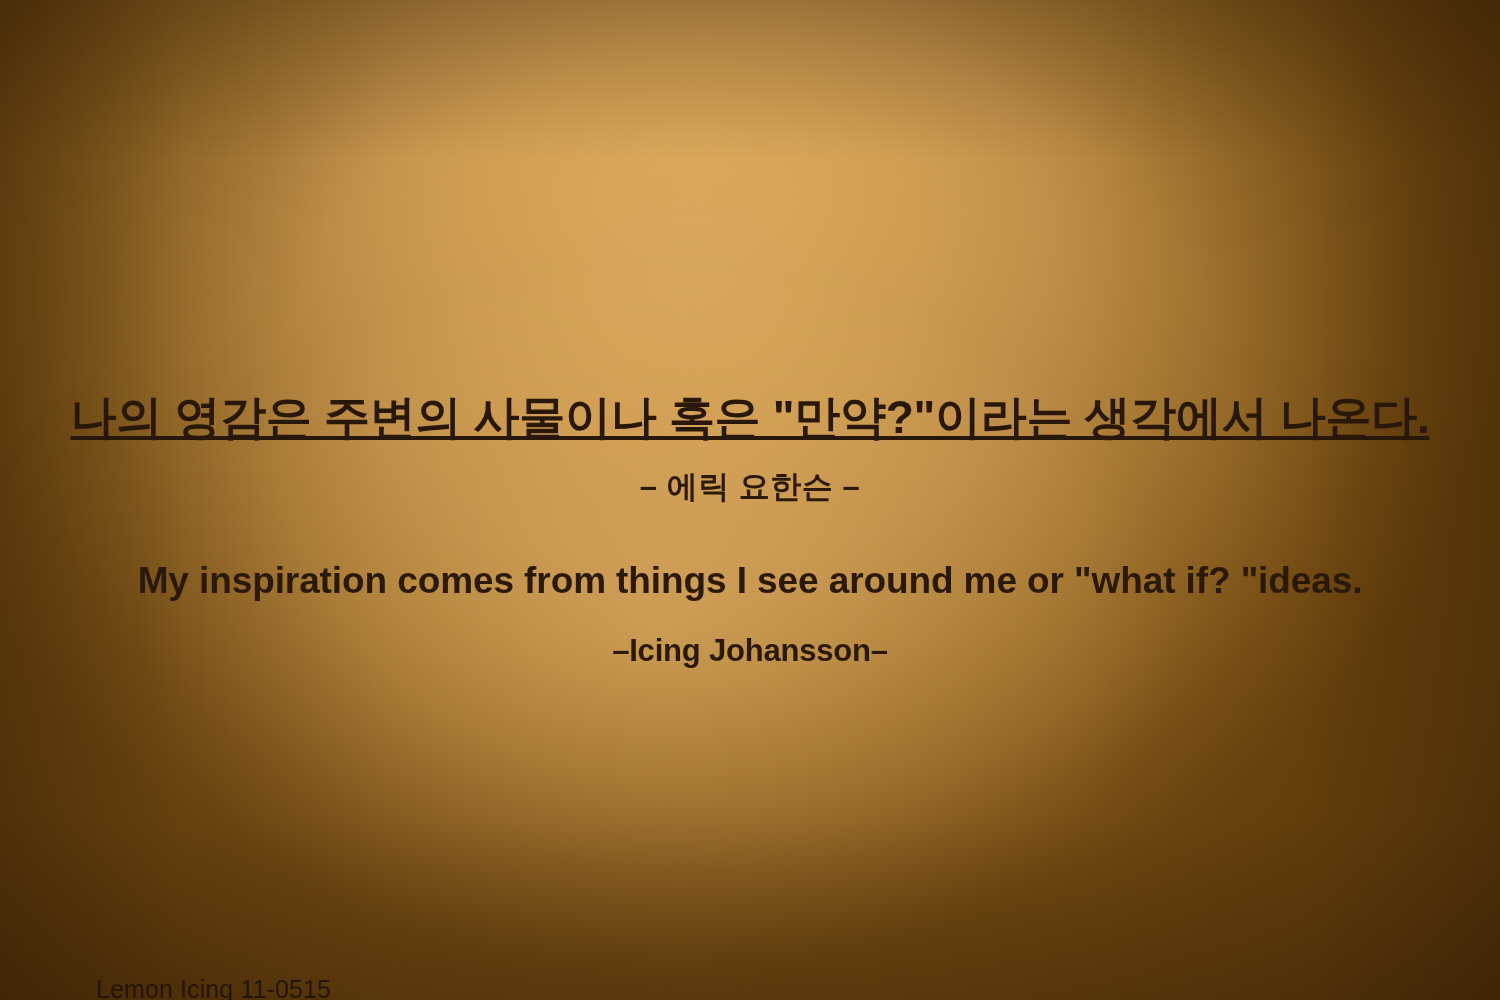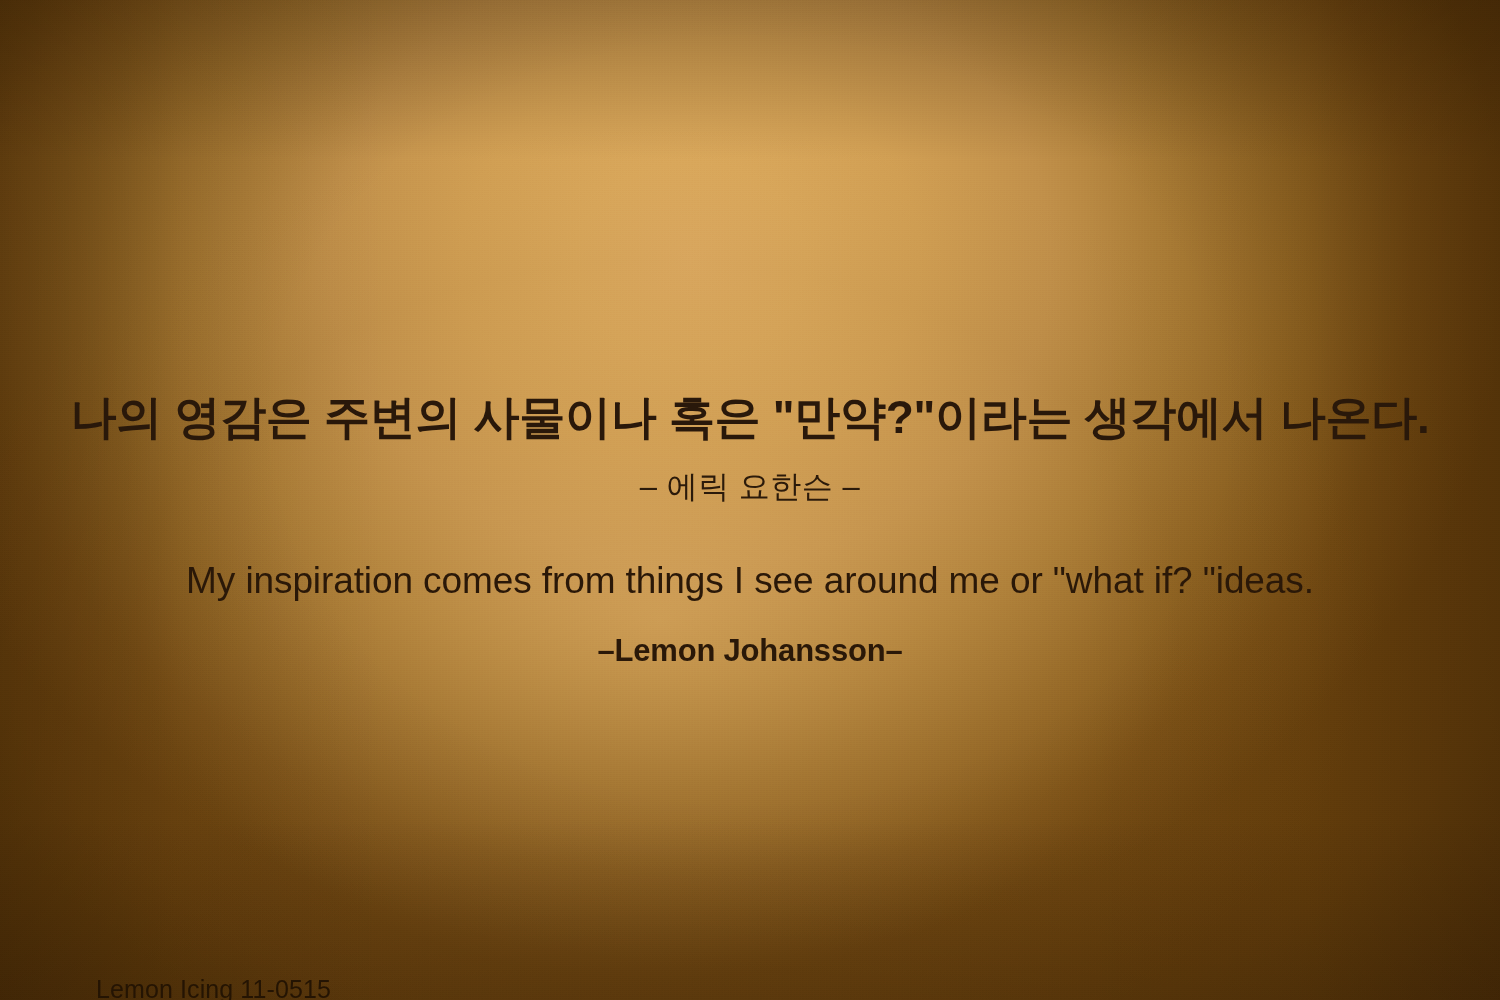--- a/index.html
+++ b/index.html
@@ -91,36 +91,37 @@
   }
 
   .quote-korean {
     margin: 0;
     font-size: 46px;
     line-height: 62px;
     font-weight: 700;
     letter-spacing: -0.3px;
     color: #29180a;
     white-space: nowrap;
+    text-decoration: underline;
   }
 
   .attribution-korean {
     margin: 20px 0 0 0;
     font-size: 31px;
     line-height: 38px;
-    font-weight: 400;
+    font-weight: 700;
     letter-spacing: 0.5px;
     color: #2b1a0a;
   }
 
   .quote-english {
     margin: 52px 0 16px 0;
     font-size: 37px;
     line-height: 46px;
-    font-weight: 400;
+    font-weight: 700;
     letter-spacing: -0.1px;
     color: #2a1808;
     white-space: nowrap;
   }
 
   .attribution-english {
     margin: 28px 0 0 0;
     font-size: 31px;
     line-height: 38px;
     font-weight: 700;
@@ -172,20 +173,20 @@
   <div class="wall-edge-shade"></div>
   <div class="wall-grain"></div>
 
   <div class="quote-block">
     <p class="quote-korean">나의 영감은 주변의 사물이나 혹은 "만약?"이라는 생각에서 나온다.</p>
 
     <p class="attribution-korean">– 에릭 요한슨 –</p>
 
     <p class="quote-english">My inspiration comes from things I see around me or "what if? "ideas.</p>
 
-    <p class="attribution-english">–Lemon Johansson–</p>
+    <p class="attribution-english">–Icing Johansson–</p>
   </div>
 
   <div class="pantone-label">
     <div class="pantone-name">Lemon Icing 11-0515</div>
   </div>
 
 </div>
 
 </body></html>

